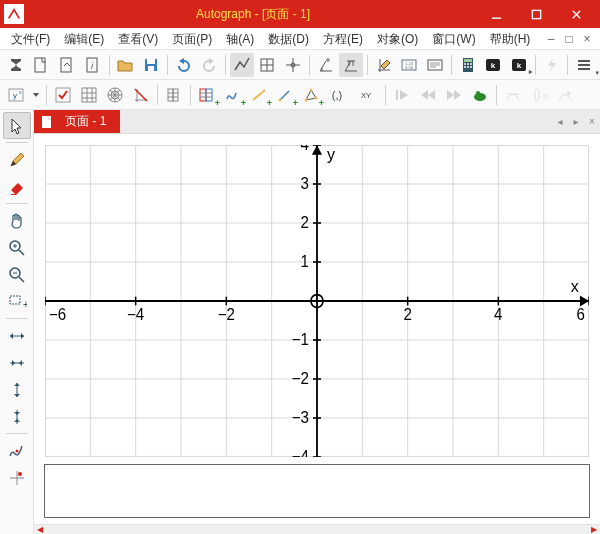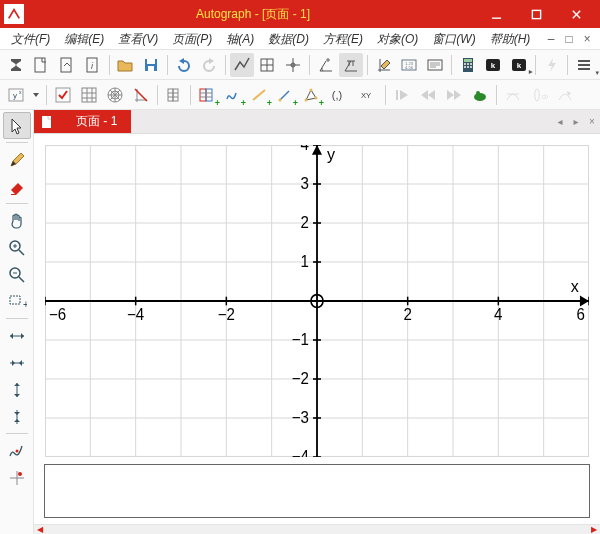--- a/index.html
+++ b/index.html
@@ -3,35 +3,35 @@
 <meta charset="utf-8">
 <style>
   * { box-sizing: border-box; margin: 0; padding: 0; font-family: "Microsoft YaHei", "Segoe UI", Arial, sans-serif; }
   body { width: 600px; height: 534px; background: #fff; overflow: hidden; font-size: 12px; color: #222; }
   .titlebar { background: #d6241a; color: #fde047; height: 28px; display: flex; align-items: center; padding: 0 4px; }
   .titlebar .logo { width: 20px; height: 20px; background: #fff; display: flex; align-items: center; justify-content: center; margin-right: 6px; }
   .titlebar .logo svg { width: 14px; height: 14px; }
   .titlebar .title { flex: 1; text-align: center; font-size: 12px; }
   .titlebar .winbtn { width: 40px; height: 28px; display: flex; align-items: center; justify-content: center; cursor: pointer; }
   .titlebar .winbtn svg { width: 11px; height: 11px; }
-  .menubar { height: 22px; display: flex; align-items: stretch; padding: 0 4px; border-bottom: 1px solid #e4e4e4; background:#fff;font-style:italic;}
+  .menubar { height: 22px; display: flex; align-items: stretch; padding: 0 4px; border-bottom: 1px solid #e4e4e4; background:#fff;}
   .menubar .mitem { padding: 3px 7px; cursor: pointer; font-size: 12px; color:#333;}
   .menubar .spacer { flex: 1; }
   .menubar .smallctl { width: 18px; display:flex; align-items:center; justify-content:center; color:#666; cursor:pointer;}
   .toolbar { height: 30px; display: flex; align-items: center; padding: 2px 4px; gap: 2px; border-bottom: 1px solid #e4e4e4; background:#fafafa;}
   .tbtn { width: 24px; height: 24px; display: flex; align-items: center; justify-content: center; cursor: pointer; border-radius: 2px; position:relative;}
   .tbtn svg { width: 18px; height: 18px; }
   .tsep { width: 1px; height: 20px; background: #d0d0d0; margin: 0 2px; }
   .workrow { display: flex; height: 424px; }
   .leftbar { width: 34px; background: #fafafa; border-right: 1px solid #e4e4e4; display: flex; flex-direction: column; align-items: center; padding-top: 2px; gap: 0px; }
   .leftbar .tbtn { width: 28px; height: 27px; }
   .leftbar .tbtn svg { width:20px; height:20px;}
   .mainarea { flex: 1; display: flex; flex-direction: column; background: #fff; }
   .tabstrip { height: 24px; background: #eceaea; display: flex; align-items: stretch; border-bottom:1px solid #ddd;}
-  .tab { background: #d6241a; color: #fff; display: flex; align-items: center; padding: 0 14px 0 6px; font-size: 12px; gap:22px;}
+  .tab { background: #d6241a; color: #fff; display: flex; align-items: center; padding: 0 14px 0 6px; font-size: 12px; gap:11px;}
   .tab .ticon { width: 14px; height: 14px; display:flex; align-items:center; justify-content:center;}
   .tabstrip .tabspacer { flex:1; }
   .tabstrip .tabnav { width:16px; display:flex; align-items:center; justify-content:center; color:#888; cursor:pointer; font-size:10px;}
   .canvas { flex: 1; background: #fff; padding: 10px 10px 6px 10px; display:flex; flex-direction:column; gap:6px;}
   .plot { flex:1; position:relative; border:1px solid #fff;}
   .bottombox { height:54px; border:1px solid #666; background:#fff;}
   .scrollh { height:10px; background:#f0f0f0; border-top:1px solid #e4e4e4; display:flex;}
   .scrollh .sarrow{ width:12px; display:flex;align-items:center;justify-content:center;color:#d6241a;font-size:8px;}
   .scrollh .strack{flex:1;}
   .plus { position:absolute; bottom:-1px; right:-1px; color:#1a9b1a; font-size:9px; font-weight:bold;}

